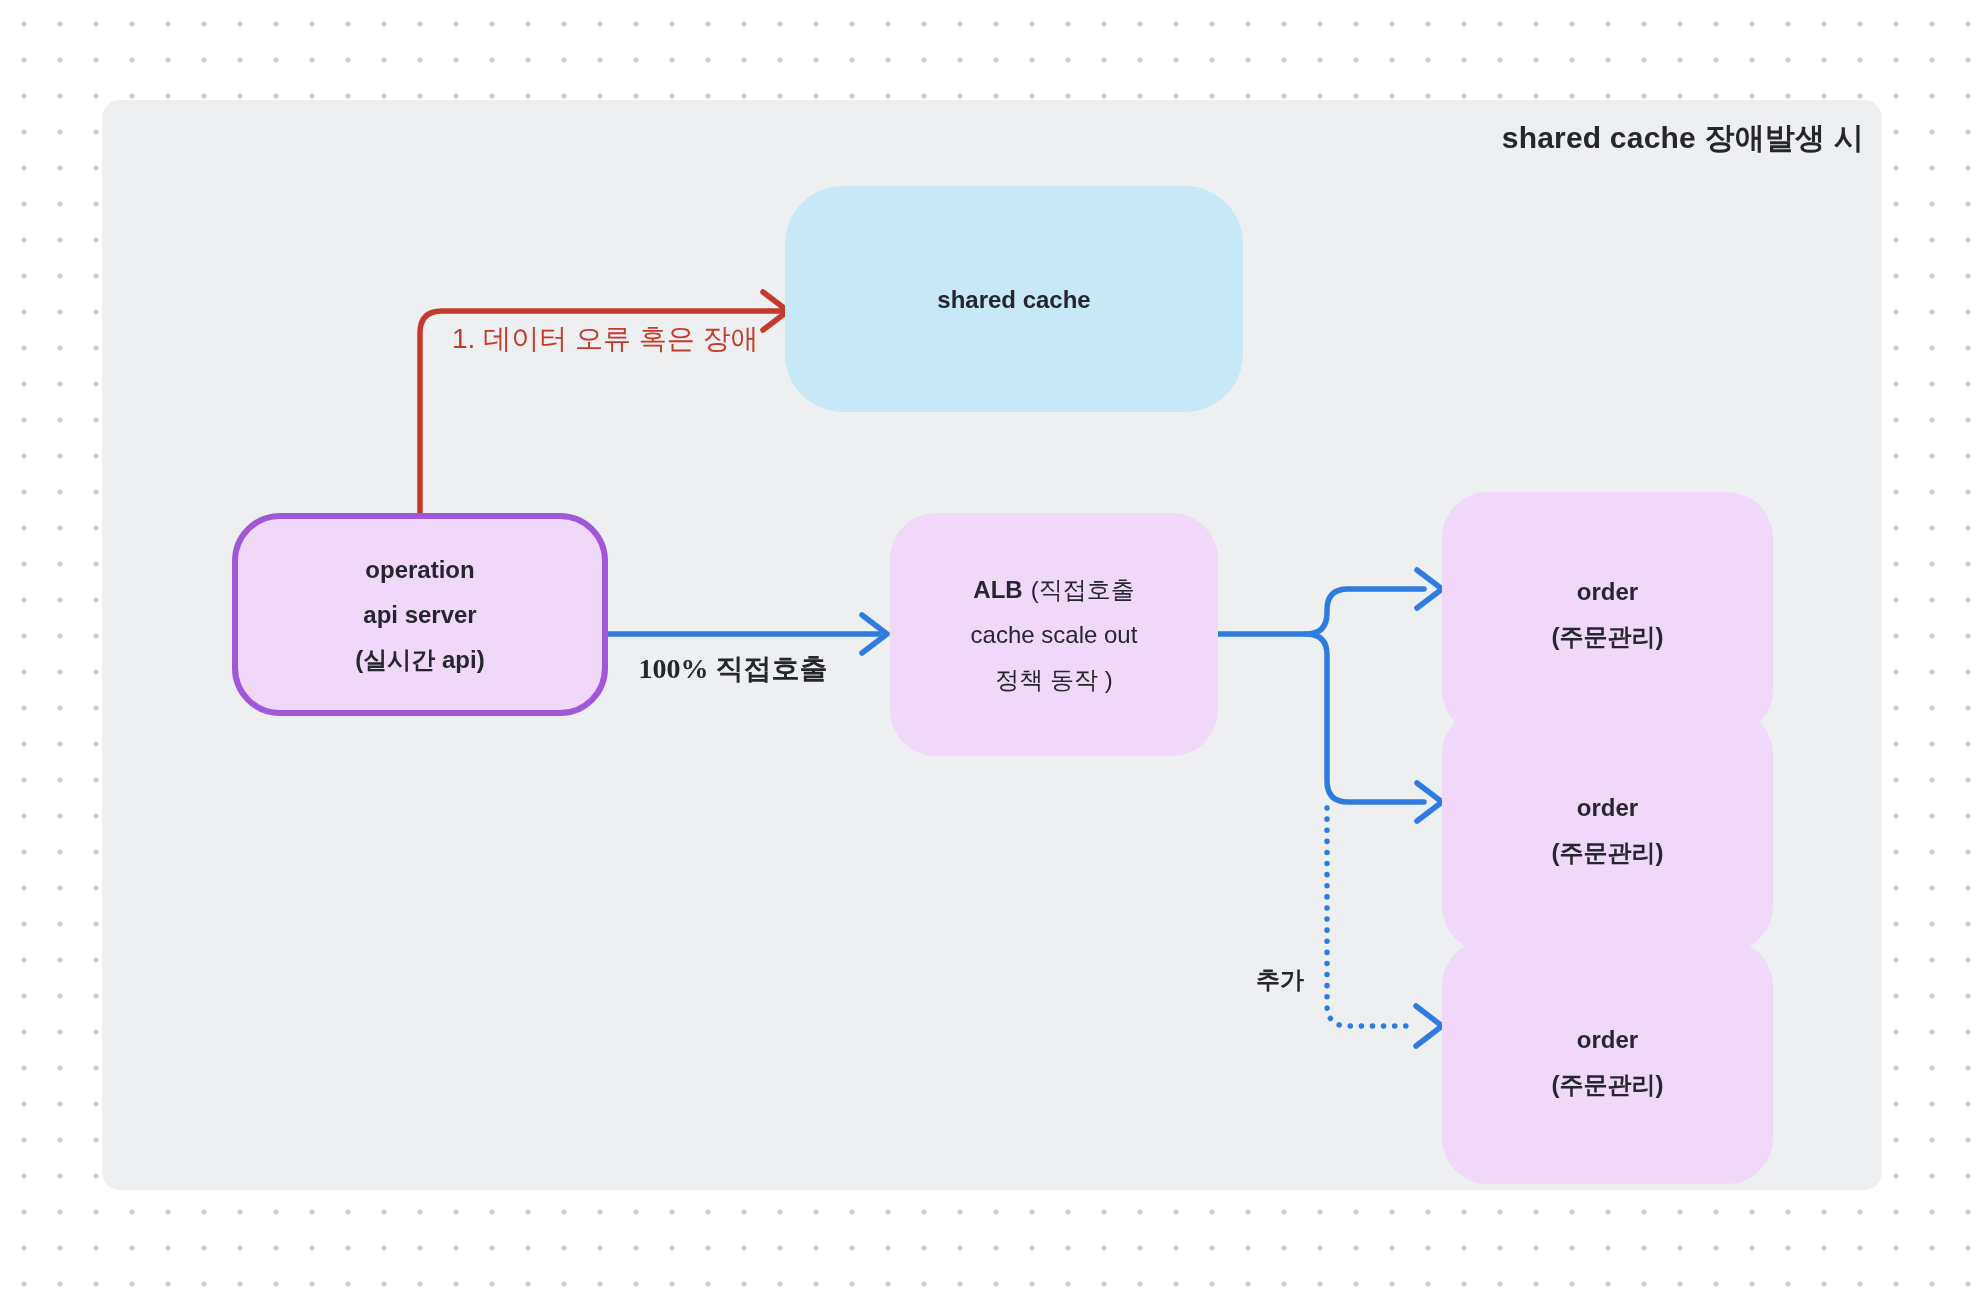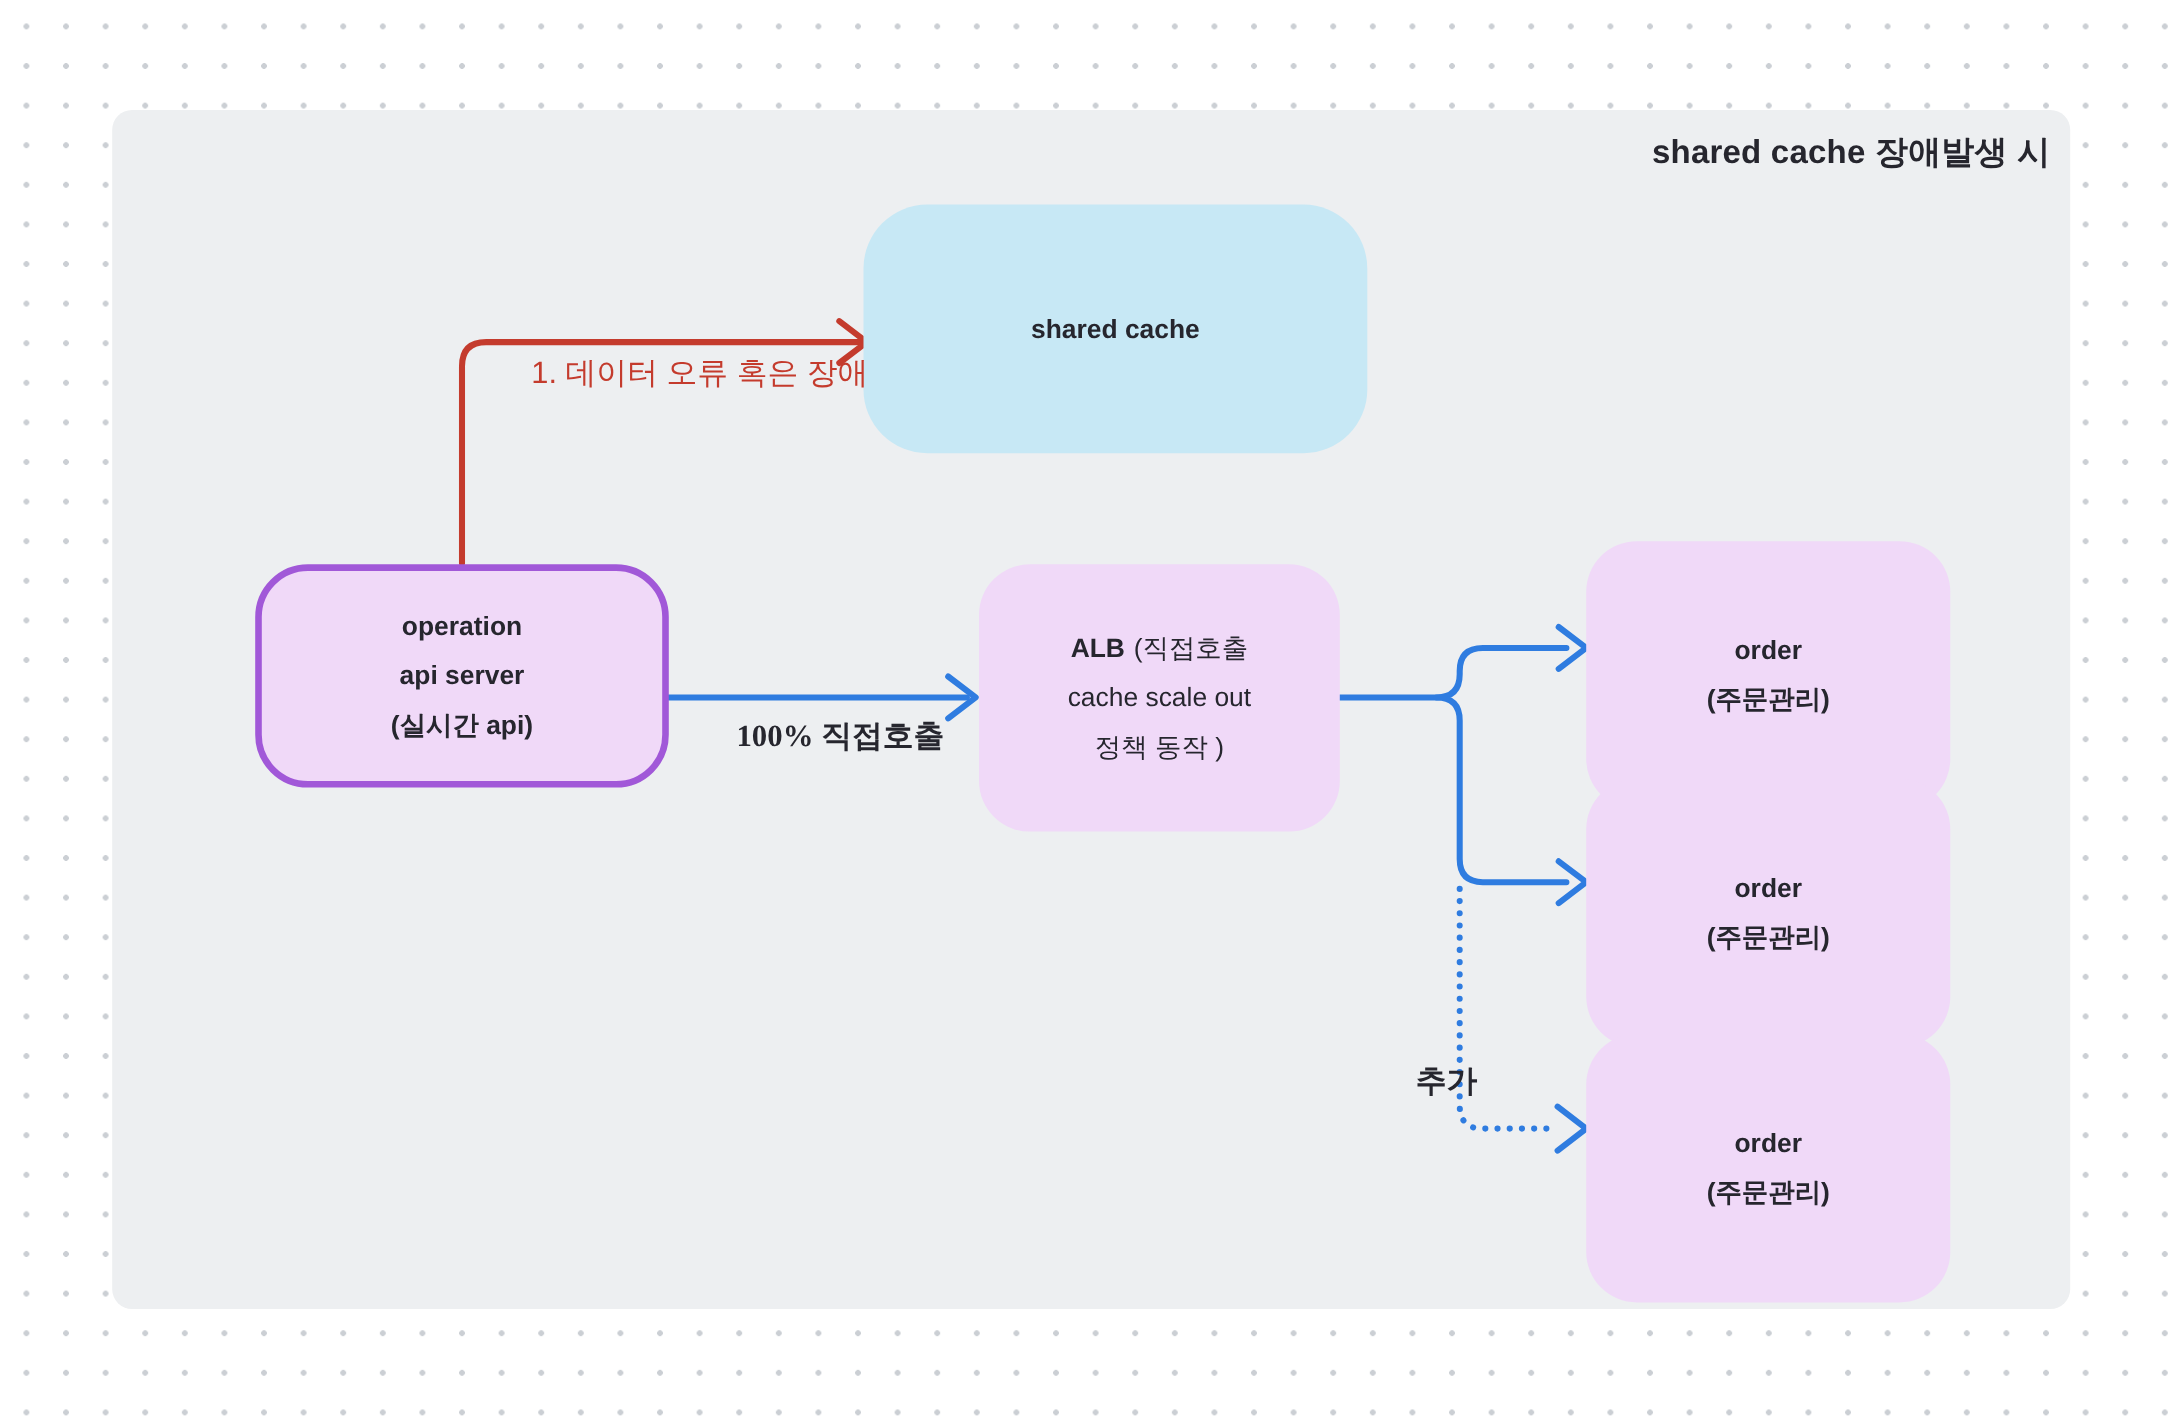--- a/index.html
+++ b/index.html
@@ -41,31 +41,31 @@
   }
   .node-alb .b{font-weight:bold;}
   .node-alb .r{margin-left:8px;}
   .node-order{
     width:331px;height:244px;border-radius:46px;left:1442px;
     background:var(--node_purple_fill,#f0d9f8);font-weight:bold;
   }
   .order-1{top:492px;}
   .order-2{top:708px;}
   .order-3{top:940px;}
-  .edge-label{position:absolute;white-space:nowrap;margin-left:31px;}
+  .edge-label{position:absolute;white-space:nowrap;}
   .label-error{
     left:452px;top:320px;font-size:28px;font-weight:500;
     color:var(--arrow_red,#c43b2d);
   }
   .label-direct{
     left:608px;top:650px;width:250px;text-align:center;
     font-size:28px;font-weight:bold;font-family:Liberation Serif, serif;
   }
   .label-add{
-    left:1256px;top:964px;font-size:28px;font-weight:bold;
+    left:1256px;top:964px;font-size:24px;font-weight:bold;
   }
   svg.edges{position:absolute;left:0;top:0;pointer-events:none;}
   .stroke-red{stroke:var(--arrow_red,#c43b2d);fill:none;stroke-width:5.5;stroke-linecap:round;stroke-linejoin:round;}
   .stroke-blue{stroke:var(--arrow_blue,#2f7ce0);fill:none;stroke-width:5.5;stroke-linecap:round;stroke-linejoin:round;}
   .dotted{stroke-dasharray:0.1 11;}
 </style>
 </head>
 <body style="--page_bg: #ffffff; --dot_grid: #cbcfd4; --canvas_bg: #edeff1; --node_purple_fill: #f0d9f8; --operation_border: #a158d8; --cache_fill: #c7e8f5; --arrow_blue: #2f7ce0; --arrow_red: #c43b2d; --text_dark: #26262e;">
 
 <div class="canvas"></div>

